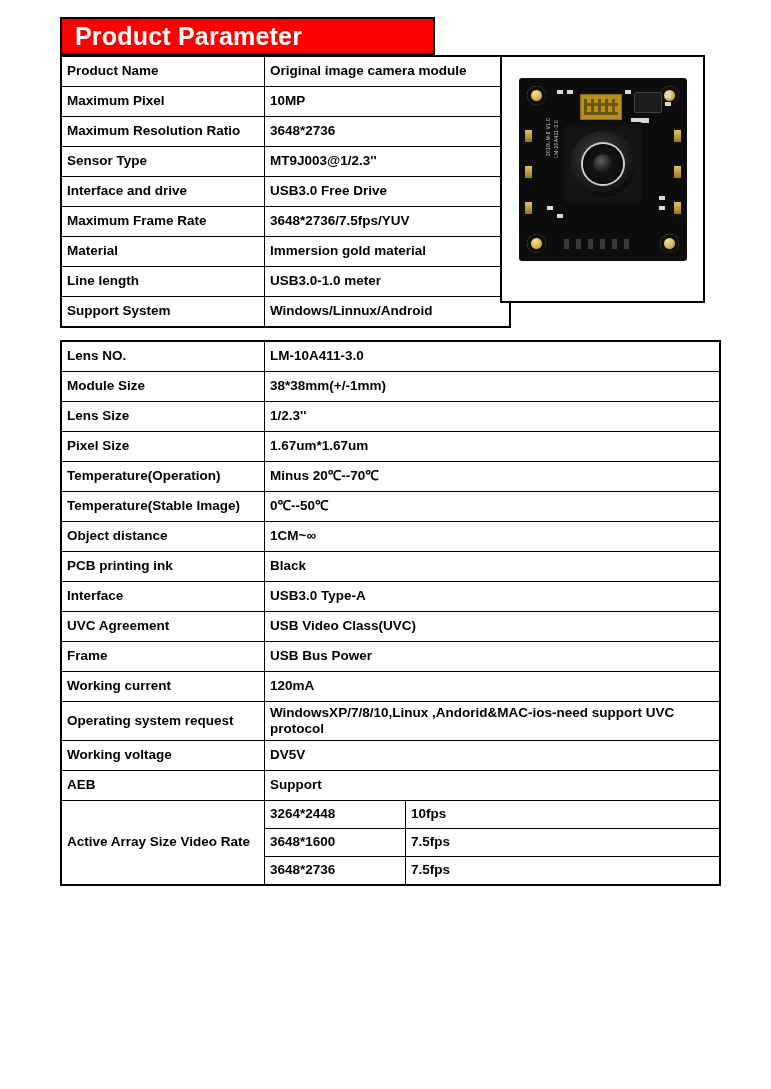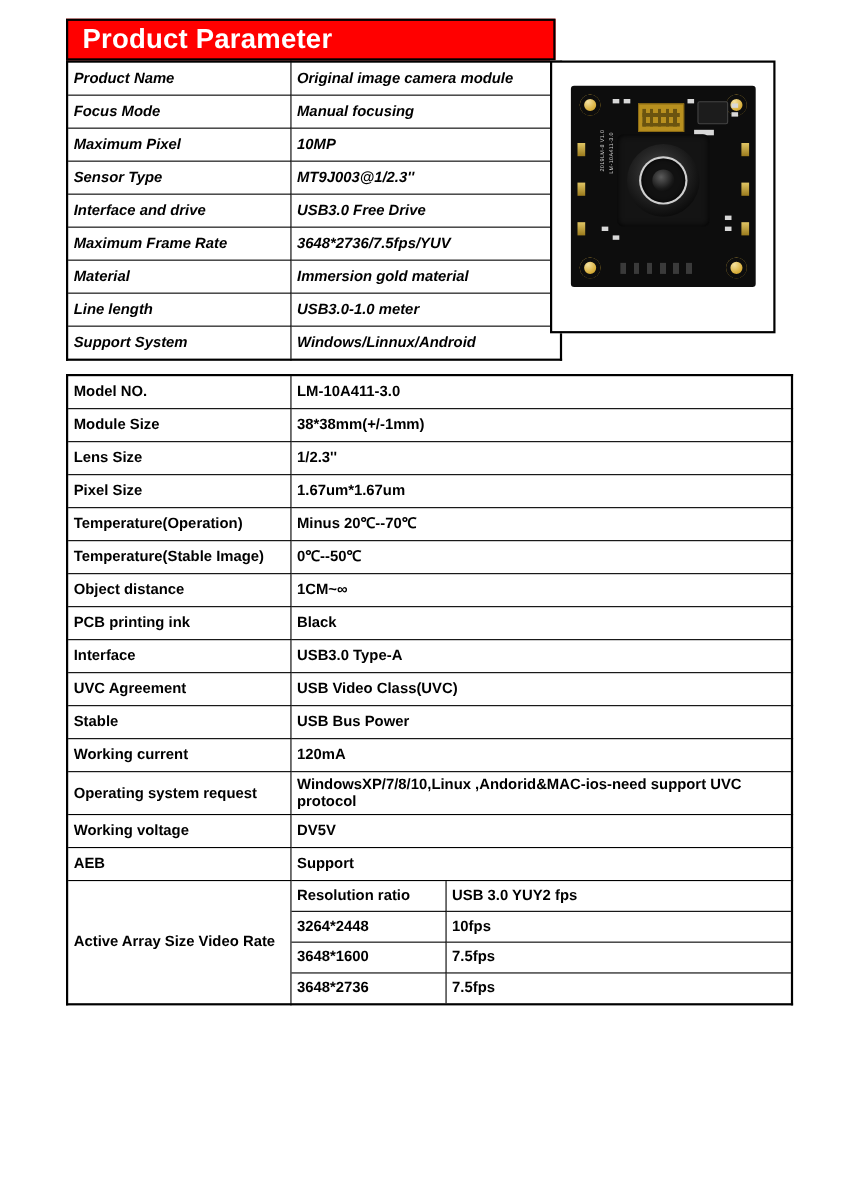--- a/index.html
+++ b/index.html
@@ -38,21 +38,21 @@
     align-items: center;
     padding-left: 13px;
   }
   .banner-title {
     color: #ffffff;
     font-size: 25px;
     font-weight: bold;
     letter-spacing: 0.2px;
     line-height: 1;
   }
-  .banner1 { width: 445px; }
+  .banner1 { width: 375px; }
 
   .tbl {
     border-collapse: collapse;
     table-layout: fixed;
     font-weight: bold;
     font-size: 13.5px;
   }
   .tbl td {
     border: 1px solid #000000;
     padding: 3px 5px 4px 5px;
@@ -61,21 +61,20 @@
     white-space: nowrap;
   }
 
   
   .tbl1 {
     position: absolute;
     left: 0px;
     top: 38px;
     width: 428px;
     border: 2px solid #000000;
-    font-style: italic;
   }
   .tbl1 td.k { width: 192px; }
   .tbl1 td.v { width: 234px; }
   .tbl1 td { height: 22px; }
 
   
   .photo-box {
     position: absolute;
     left: 440px;
     top: 38px;
@@ -245,26 +244,26 @@
       <span class="banner-title">Product  Parameter</span>
     </div>
 
     <table class="tbl tbl1">
       <tbody>
         <tr>
           <td class="k">Product  Name</td>
           <td class="v">Original image camera module</td>
         </tr>
         <tr>
-          <td class="k">Focus Mode</td>
-          <td class="v">Manual focusing</td>
-        </tr>
-        <tr>
           <td class="k">Maximum Pixel</td>
           <td class="v">10MP</td>
+        </tr>
+        <tr>
+          <td class="k">Maximum Resolution Ratio</td>
+          <td class="v">3648*2736</td>
         </tr>
         <tr>
           <td class="k">Sensor Type</td>
           <td class="v">MT9J003@1/2.3''</td>
         </tr>
         <tr>
           <td class="k">Interface and drive</td>
           <td class="v">USB3.0 Free Drive</td>
         </tr>
         <tr>
@@ -329,21 +328,21 @@
       </div>
     </div>
   </div>
 
   <div class="section2">
 
 
     <table class="tbl tbl2">
       <tbody>
         <tr>
-          <td class="k">Model NO.</td>
+          <td class="k">Lens NO.</td>
           <td class="v">LM-10A411-3.0</td>
         </tr>
         <tr>
           <td class="k">Module Size</td>
           <td class="v">38*38mm(+/-1mm)</td>
         </tr>
         <tr>
           <td class="k">Lens Size</td>
           <td class="v">1/2.3''</td>
         </tr>
@@ -369,21 +368,21 @@
         </tr>
         <tr>
           <td class="k">Interface</td>
           <td class="v">USB3.0 Type-A</td>
         </tr>
         <tr>
           <td class="k">UVC Agreement</td>
           <td class="v">USB Video Class(UVC)</td>
         </tr>
         <tr>
-          <td class="k">Stable</td>
+          <td class="k">Frame</td>
           <td class="v">USB Bus Power</td>
         </tr>
         <tr>
           <td class="k">Working current</td>
           <td class="v">120mA</td>
         </tr>
         <tr>
           <td class="k">Operating system request</td>
           <td class="v wrap">WindowsXP/7/8/10,Linux ,Andorid&amp;MAC-ios-need support UVC protocol</td>
         </tr>
@@ -394,24 +393,20 @@
         <tr>
           <td class="k">AEB</td>
           <td class="v">Support</td>
         </tr>
 
         <tr>
           <td class="k rowlabel">Active Array Size Video Rate</td>
           <td class="v nest-cell">
             <table class="subtbl">
               <tbody>
-                <tr>
-                  <td class="c1">Resolution ratio</td>
-                  <td class="c2">USB 3.0 YUY2 fps</td>
-                </tr>
                 <tr>
                   <td class="c1">3264*2448</td>
                   <td class="c2">10fps</td>
                 </tr>
                 <tr>
                   <td class="c1">3648*1600</td>
                   <td class="c2">7.5fps</td>
                 </tr>
                 <tr>
                   <td class="c1">3648*2736</td>

